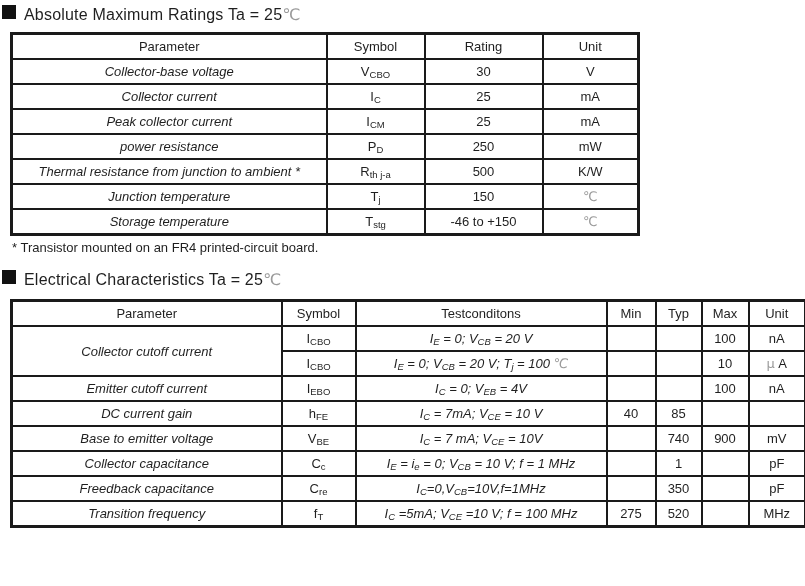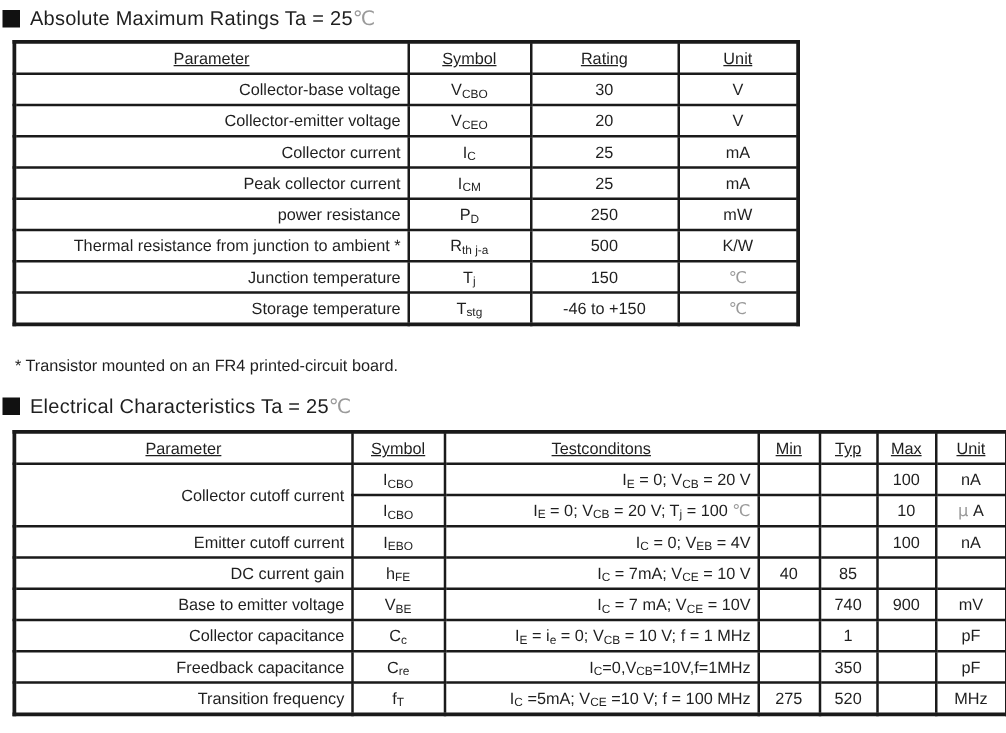--- a/index.html
+++ b/index.html
@@ -4,21 +4,21 @@
 <style>
   html,body { margin:0; padding:0; }
   body {
     width:805px; height:586px;
     background:#ffffff;
     color:#1f1f1f;
     font-family:"Liberation Sans", sans-serif;
     overflow:hidden;
   }
   .section-title {
-    display:flex; align-items:center; gap:8px;
+    display:flex; align-items:flex-start; gap:8px;
     margin:5px 0 0 2px;
     font-size:16px; letter-spacing:0.2px;
     height:19px;
   }
   .bullet {
     width:14px; height:14px; background:#111111; flex:0 0 auto;
   }
   table {
     border-collapse:collapse;
     table-layout:fixed;
@@ -27,35 +27,35 @@
   #abs-max-table { margin:8px 0 0 10px; width:627px; }
   #elec-table    { margin:10px 0 0 10px; width:794px; }
   th, td {
     border:2px solid #1a1a1a;
     font-size:13px; font-weight:normal;
     height:23px;
     padding:0 5px;
     overflow:hidden; white-space:nowrap;
     background:#ffffff;
   }
-  th { text-align:center;text-decoration:underline; }
-  td.p { text-align:right; }
+  th { text-align:center; }
+  td.p { text-align:center;font-style:italic; }
   td.c { text-align:center; }
   sub {
     font-size:9.5px;
     vertical-align:baseline;
     position:relative; top:1.5px;
     line-height:0;
   }
   .gg {
     color:#9a9a9a;
     font-family:"DejaVu Sans", sans-serif;
   }
   .footnote {
-    margin:24px 0 0 12px;
+    margin:4px 0 0 12px;
     font-size:13px;
     height:16px;
   }
   #title2 { margin-top:14px; }
 </style>
 </head>
 <body>
 
 <div class="section-title">
   <span class="bullet"></span>
@@ -75,26 +75,20 @@
       <th>Symbol</th>
       <th>Rating</th>
       <th>Unit</th>
     </tr>
   </thead>
   <tbody>
     <tr>
       <td class="p">Collector-base voltage</td>
       <td class="c">V<sub>CBO</sub></td>
       <td class="c">30</td>
-      <td class="c">V</td>
-    </tr>
-    <tr>
-      <td class="p">Collector-emitter voltage</td>
-      <td class="c">V<sub>CEO</sub></td>
-      <td class="c">20</td>
       <td class="c">V</td>
     </tr>
     <tr>
       <td class="p">Collector current</td>
       <td class="c">I<sub>C</sub></td>
       <td class="c">25</td>
       <td class="c">mA</td>
     </tr>
     <tr>
       <td class="p">Peak collector current</td>

